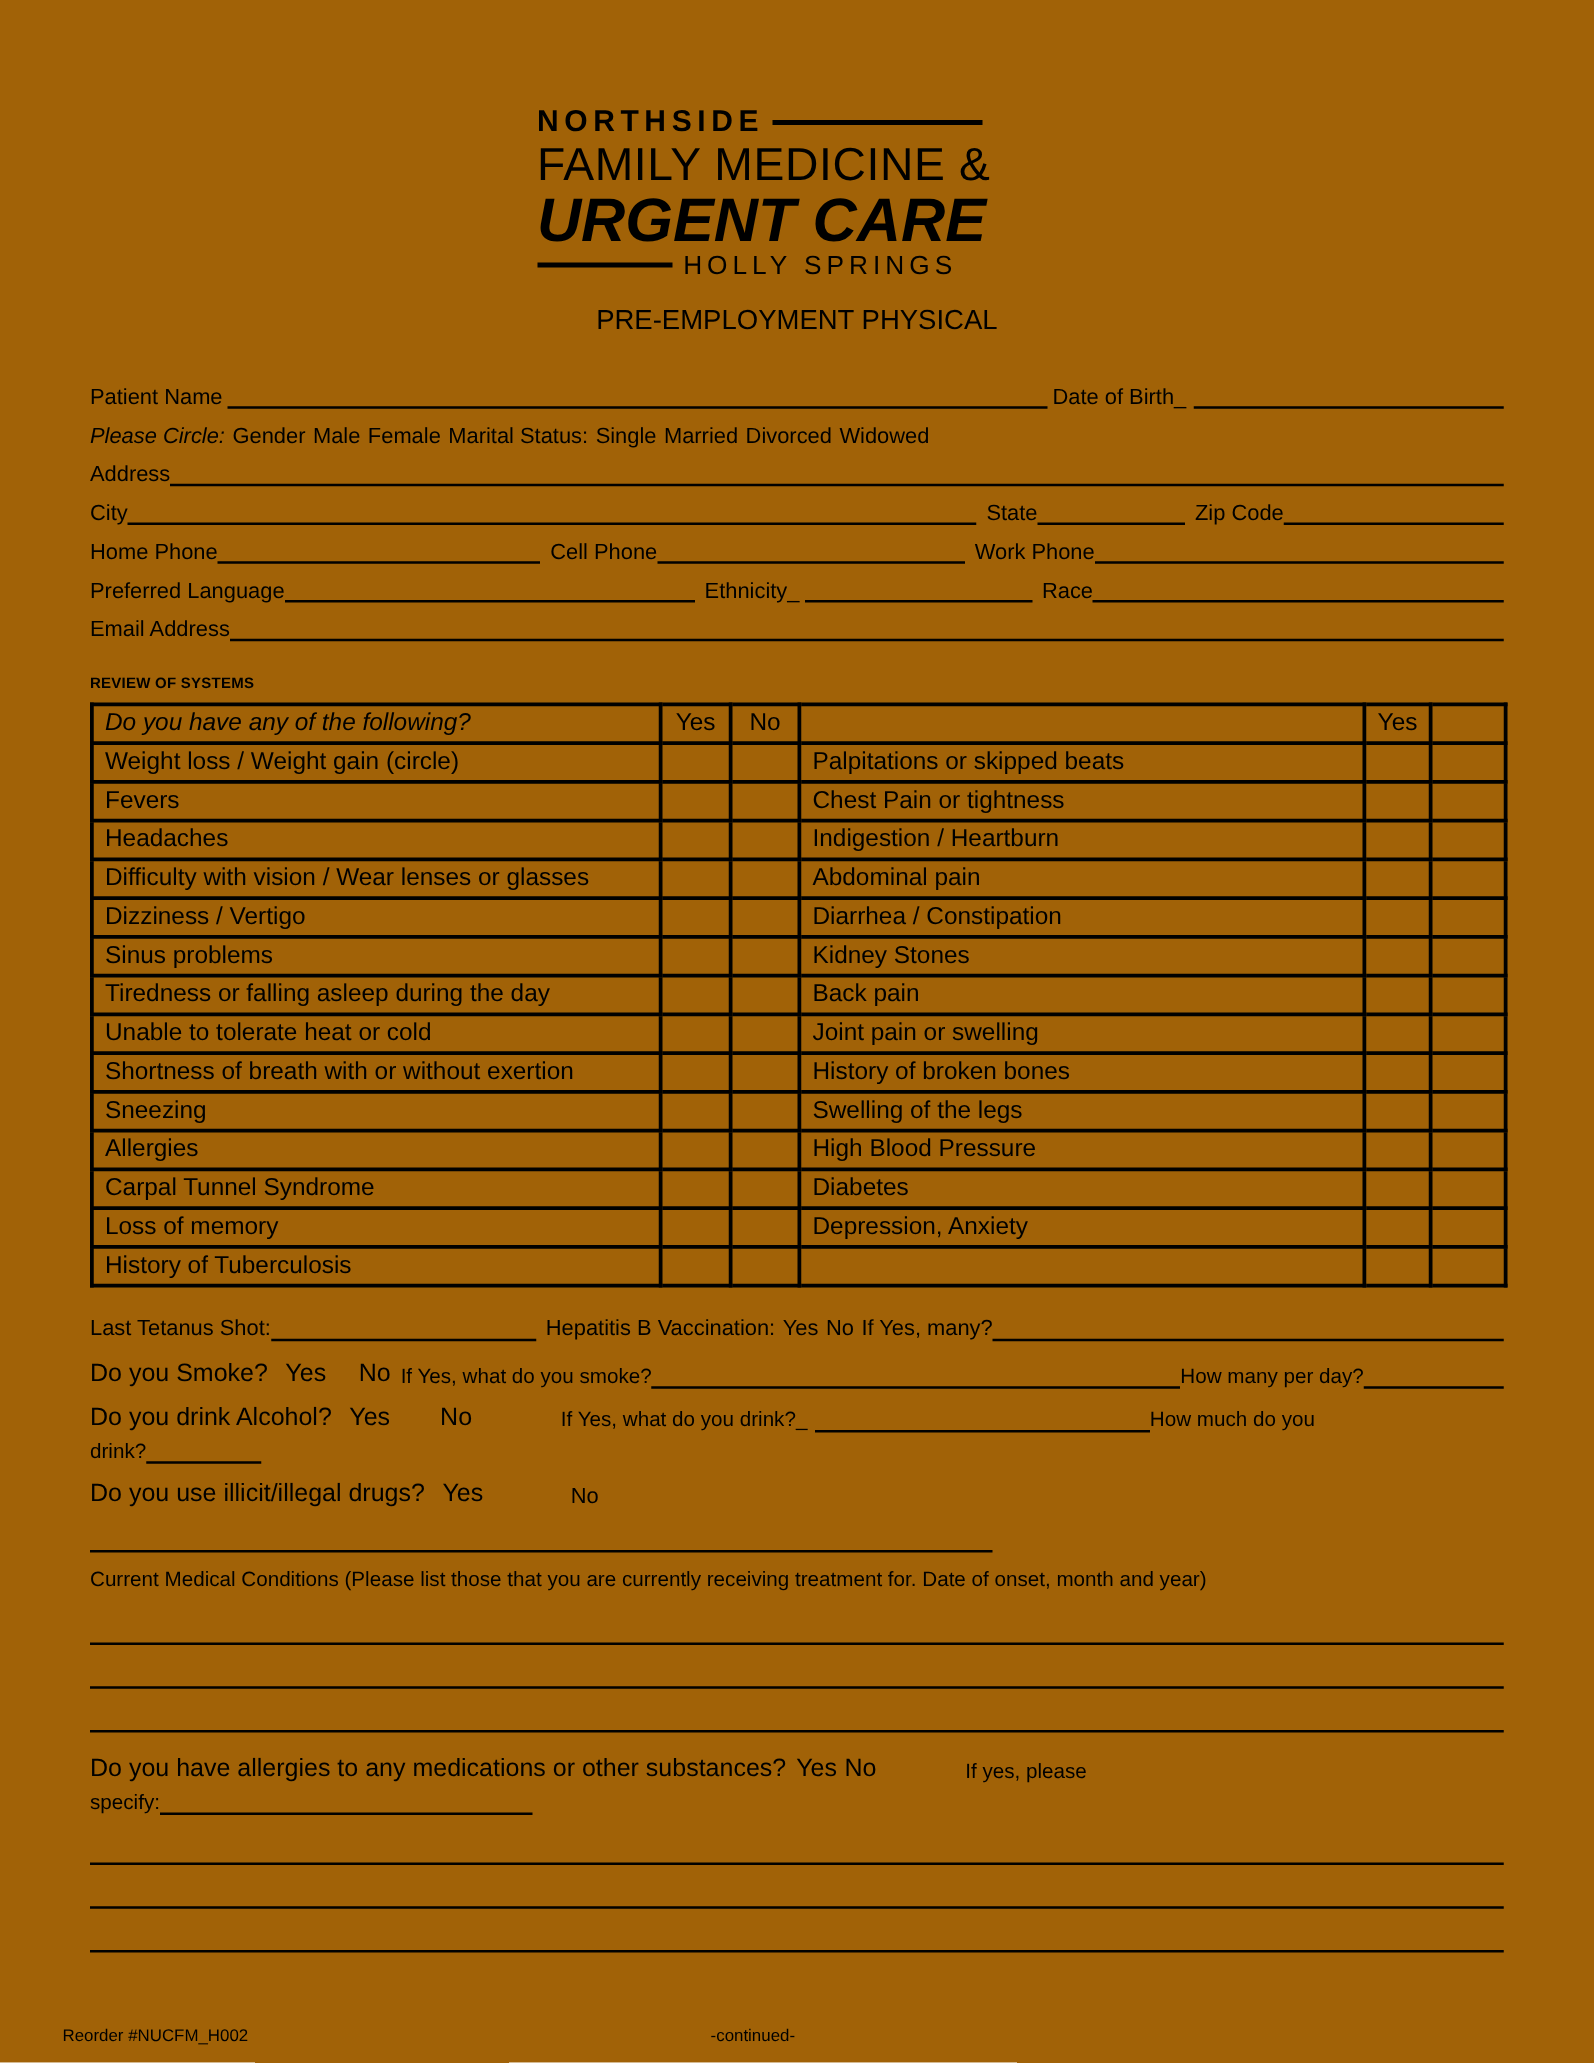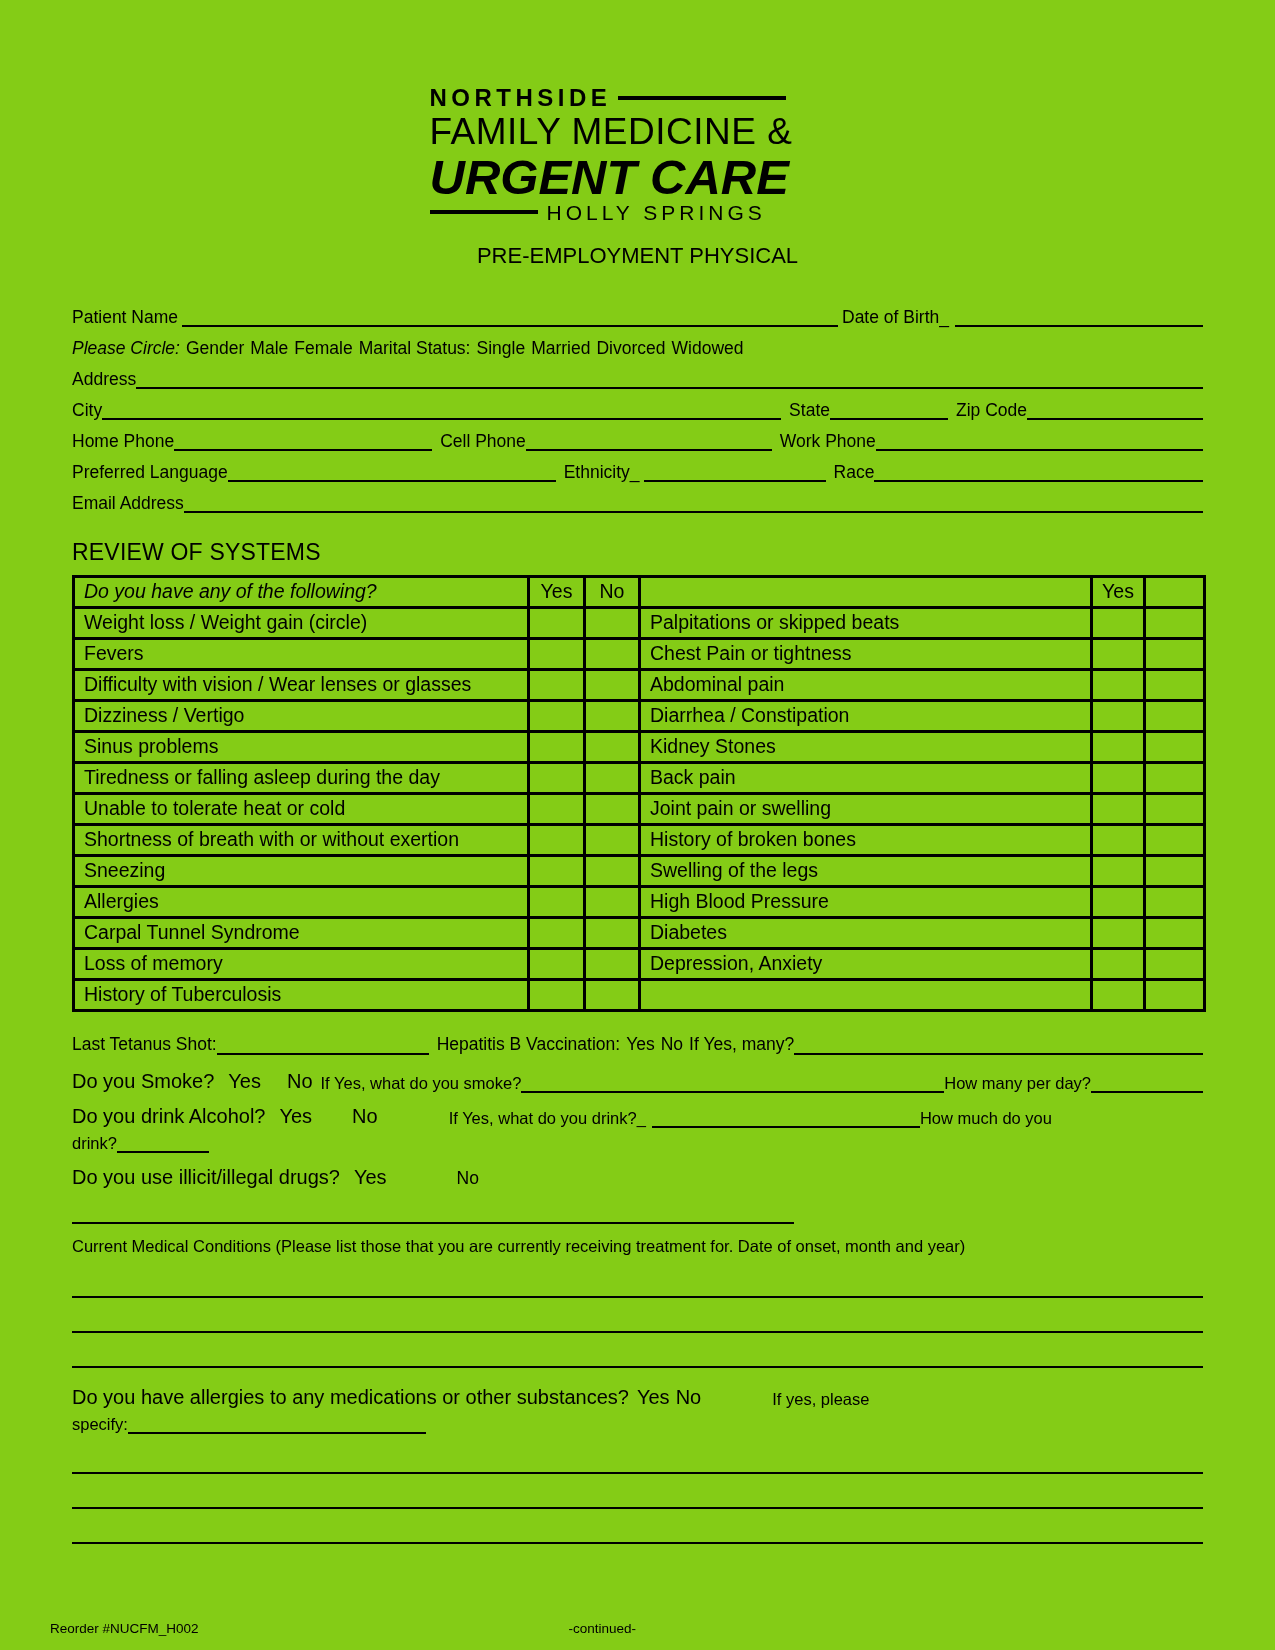--- a/index.html
+++ b/index.html
@@ -1,19 +1,19 @@
 <!DOCTYPE html>
 <html><head>
 <meta charset="utf-8">
 <style>
   * { box-sizing: border-box; }
   html, body { margin: 0; padding: 0; background: #ffffff; }
   .page {
     width: 1275px; height: 1650px; position: relative; overflow: hidden;
-    background: #84cc16; color: #000;
+    background: #a16207; color: #000;
     font-family: "Liberation Sans", "DejaVu Sans", sans-serif;
     padding: 86px 72px 0 72px;
   }
 
   
   .logo { width: 356px; margin: 0 auto; transform: translateX(-30px); }
   .logo-row { display: flex; align-items: center; }
   .logo-top { font-size: 24px; font-weight: 700; letter-spacing: 4.5px; line-height: 1; white-space: nowrap; }
   .logo-rule { flex: 1; border-top: 4px solid #000; margin-left: 7px; }
   .logo-rule2 { width: 108px; border-top: 4px solid #000; margin-right: 9px; }
@@ -28,21 +28,21 @@
   .row { display: flex; align-items: flex-end; margin-top: 11px; line-height: 20px; white-space: nowrap; }
   .pi .row:first-child { margin-top: 0; }
   .u    { display: inline-block; border-bottom: 2px solid #000; height: 17px; }
   .fill { flex: 1 1 auto; border-bottom: 2px solid #000; height: 17px; min-width: 30px; }
   .it { font-style: italic; }
   .g4 { margin-left: 4px; } .g6 { margin-left: 6px; } .g8 { margin-left: 8px; }
   .g14 { margin-left: 14px; } .g26 { margin-left: 26px; } .g40 { margin-left: 40px; }
   .g55 { margin-left: 71px; } .g70 { margin-left: 70px; }
 
   
-  .ros-heading { font-size: 23px; margin-top: 26px; letter-spacing: 0.2px; }
+  .ros-heading { font-size: 12px; margin-top: 26px; letter-spacing: 0.2px; font-weight: bold; }
   table.ros { width: 100%; border-collapse: collapse; table-layout: fixed; margin-top: 9px; }
   table.ros td { border: 3px solid #000; height: 31px; font-size: 19.5px; padding: 0 2px 0 9px; overflow: hidden; vertical-align: middle; }
   table.ros td.chk { padding: 0; }
   table.ros td.center { text-align: center; padding: 0; }
   .hdr-q { font-style: italic; }
 
   
   .q { display: flex; align-items: flex-end; white-space: nowrap; }
   .big { font-size: 20px; }
   .small { font-size: 16.5px; }
@@ -156,20 +156,28 @@
     </tr>
     <tr>
       <td>Fevers</td>
       <td class="chk"></td>
       <td class="chk"></td>
       <td>Chest Pain or tightness</td>
       <td class="chk"></td>
       <td class="chk"></td>
     </tr>
     <tr>
+      <td>Headaches</td>
+      <td class="chk"></td>
+      <td class="chk"></td>
+      <td>Indigestion / Heartburn</td>
+      <td class="chk"></td>
+      <td class="chk"></td>
+    </tr>
+    <tr>
       <td>Difficulty with vision / Wear lenses or glasses</td>
       <td class="chk"></td>
       <td class="chk"></td>
       <td>Abdominal pain</td>
       <td class="chk"></td>
       <td class="chk"></td>
     </tr>
     <tr>
       <td>Dizziness / Vertigo</td>
       <td class="chk"></td>

